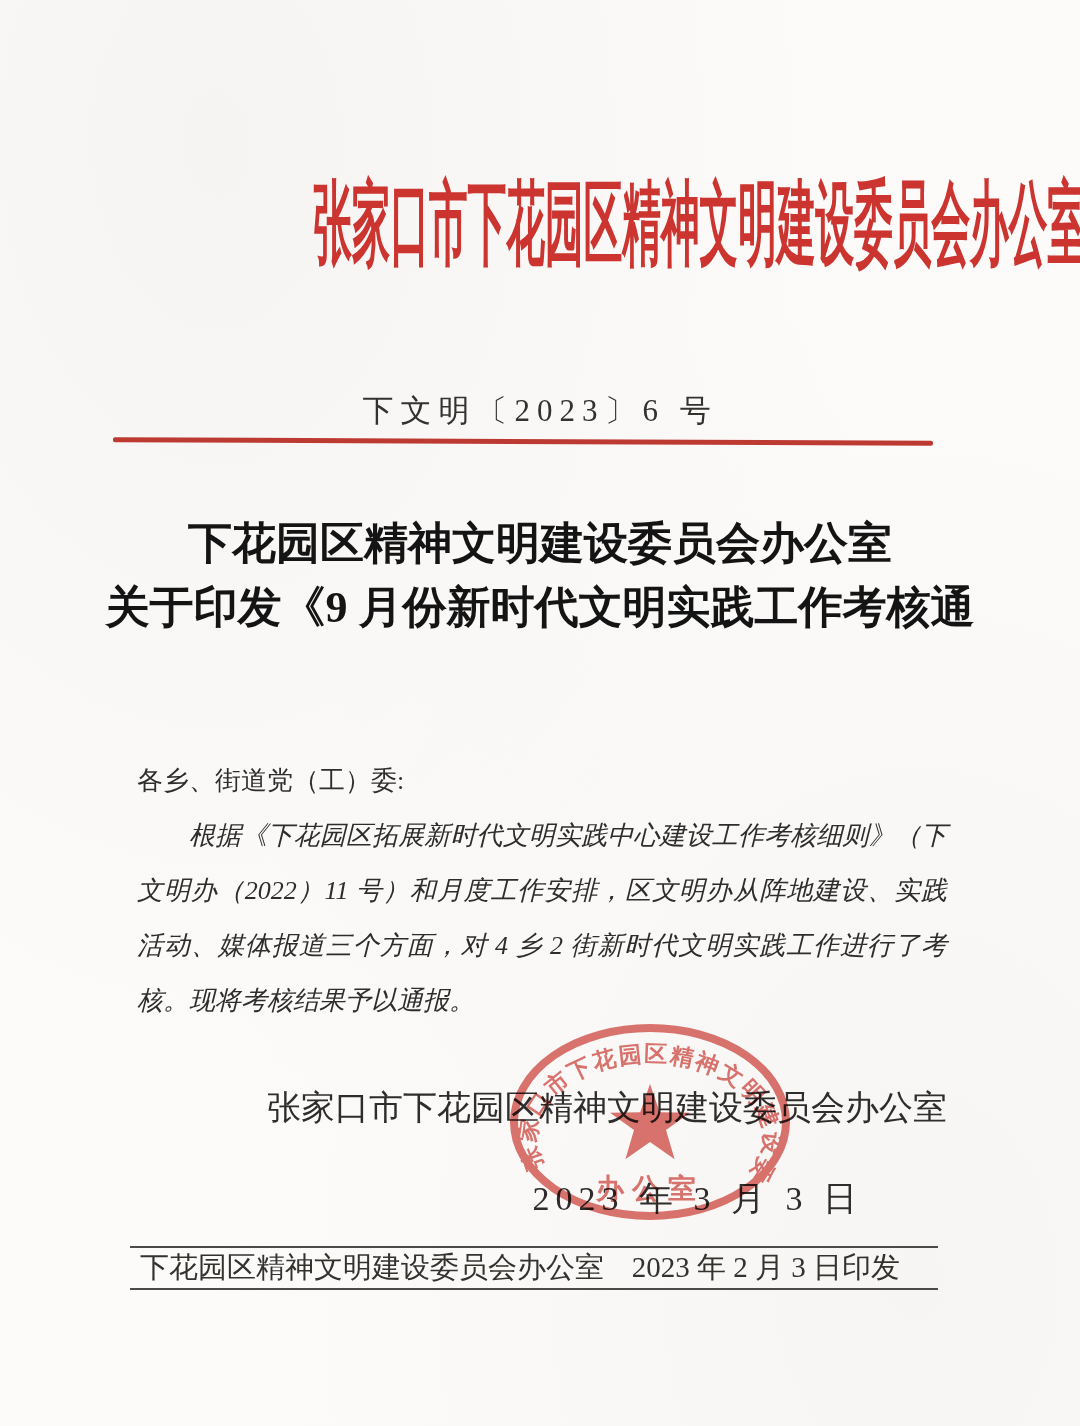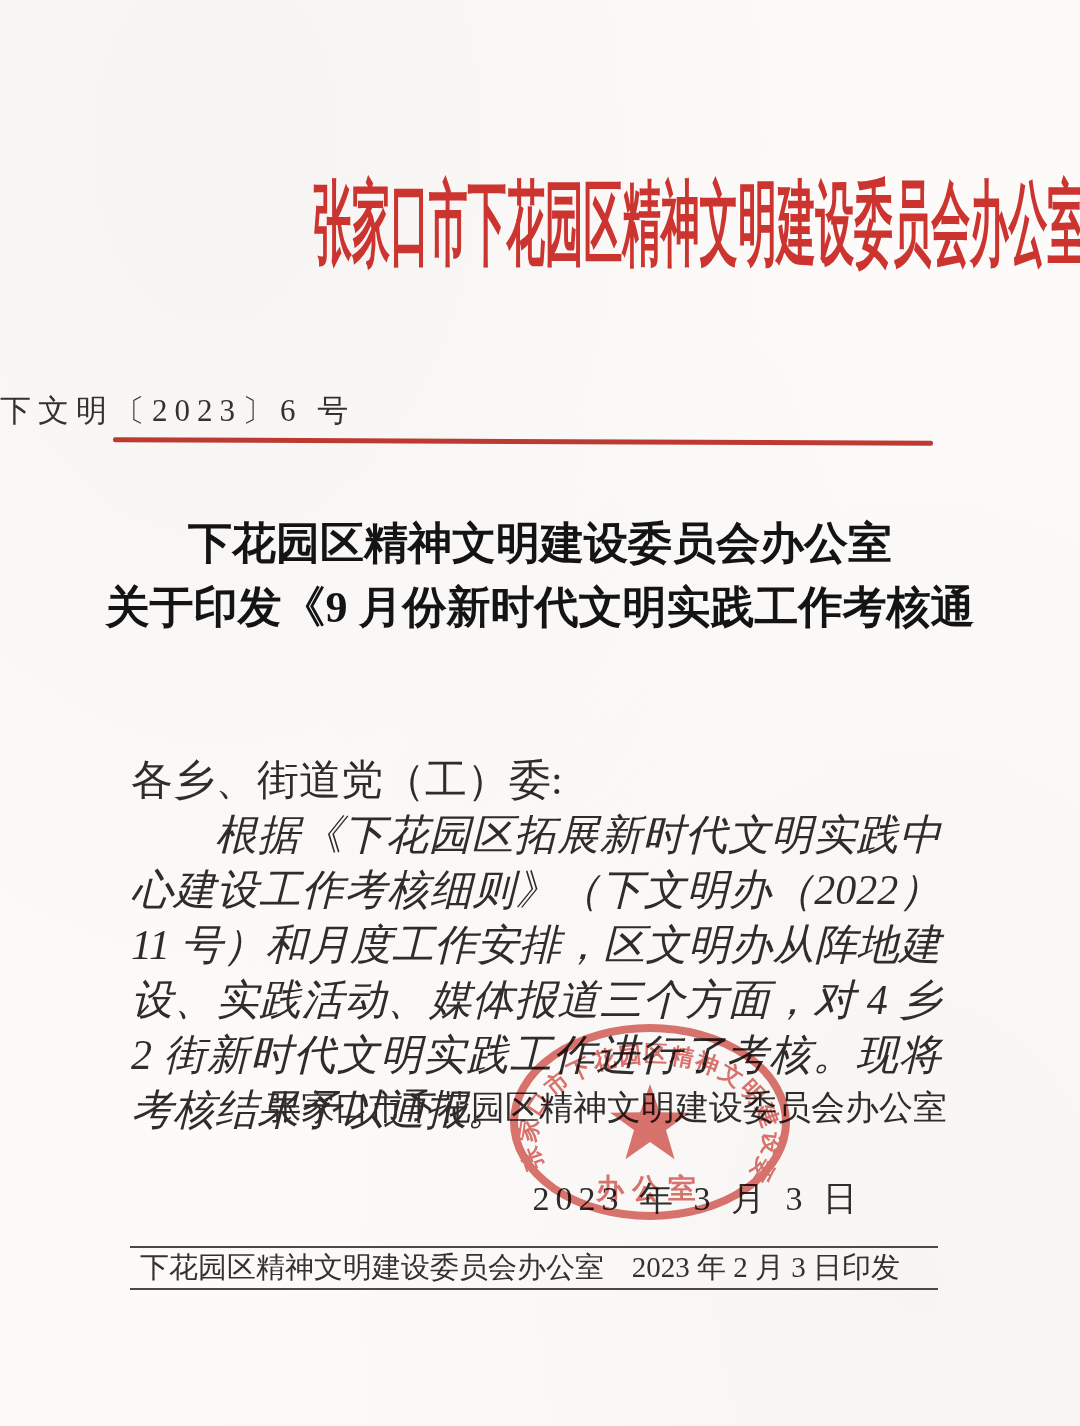--- a/index.html
+++ b/index.html
@@ -35,20 +35,21 @@
     transform-origin: 50% 50%;
     letter-spacing: 0px;
   }
 
   
   .doc-number {
     position: absolute;
     top: 390px;
     left: 0;
     width: 100%;
+    text-align: center;
     font-size: 31px;
     letter-spacing: 7px;
     color: #33322f;
   }
 
   
   .red-rule {
     position: absolute;
     top: 439px;
     left: 113px;
@@ -69,23 +70,23 @@
     font-weight: 700;
     color: #141414;
     font-size: 44px;
     line-height: 64px;
   }
 
   
   .doc-body {
     position: absolute;
     top: 753px;
-    left: 131px;
+    left: 137px;
     width: 810px;
-    font-size: 42px;
+    font-size: 26px;
     line-height: 55px;
     color: #2e2d2b;
   }
   .doc-body .salutation { margin-bottom: 0; }
   .doc-body .para {
     text-indent: 2em;
     text-align: justify;
     font-style: italic;
   }
 

